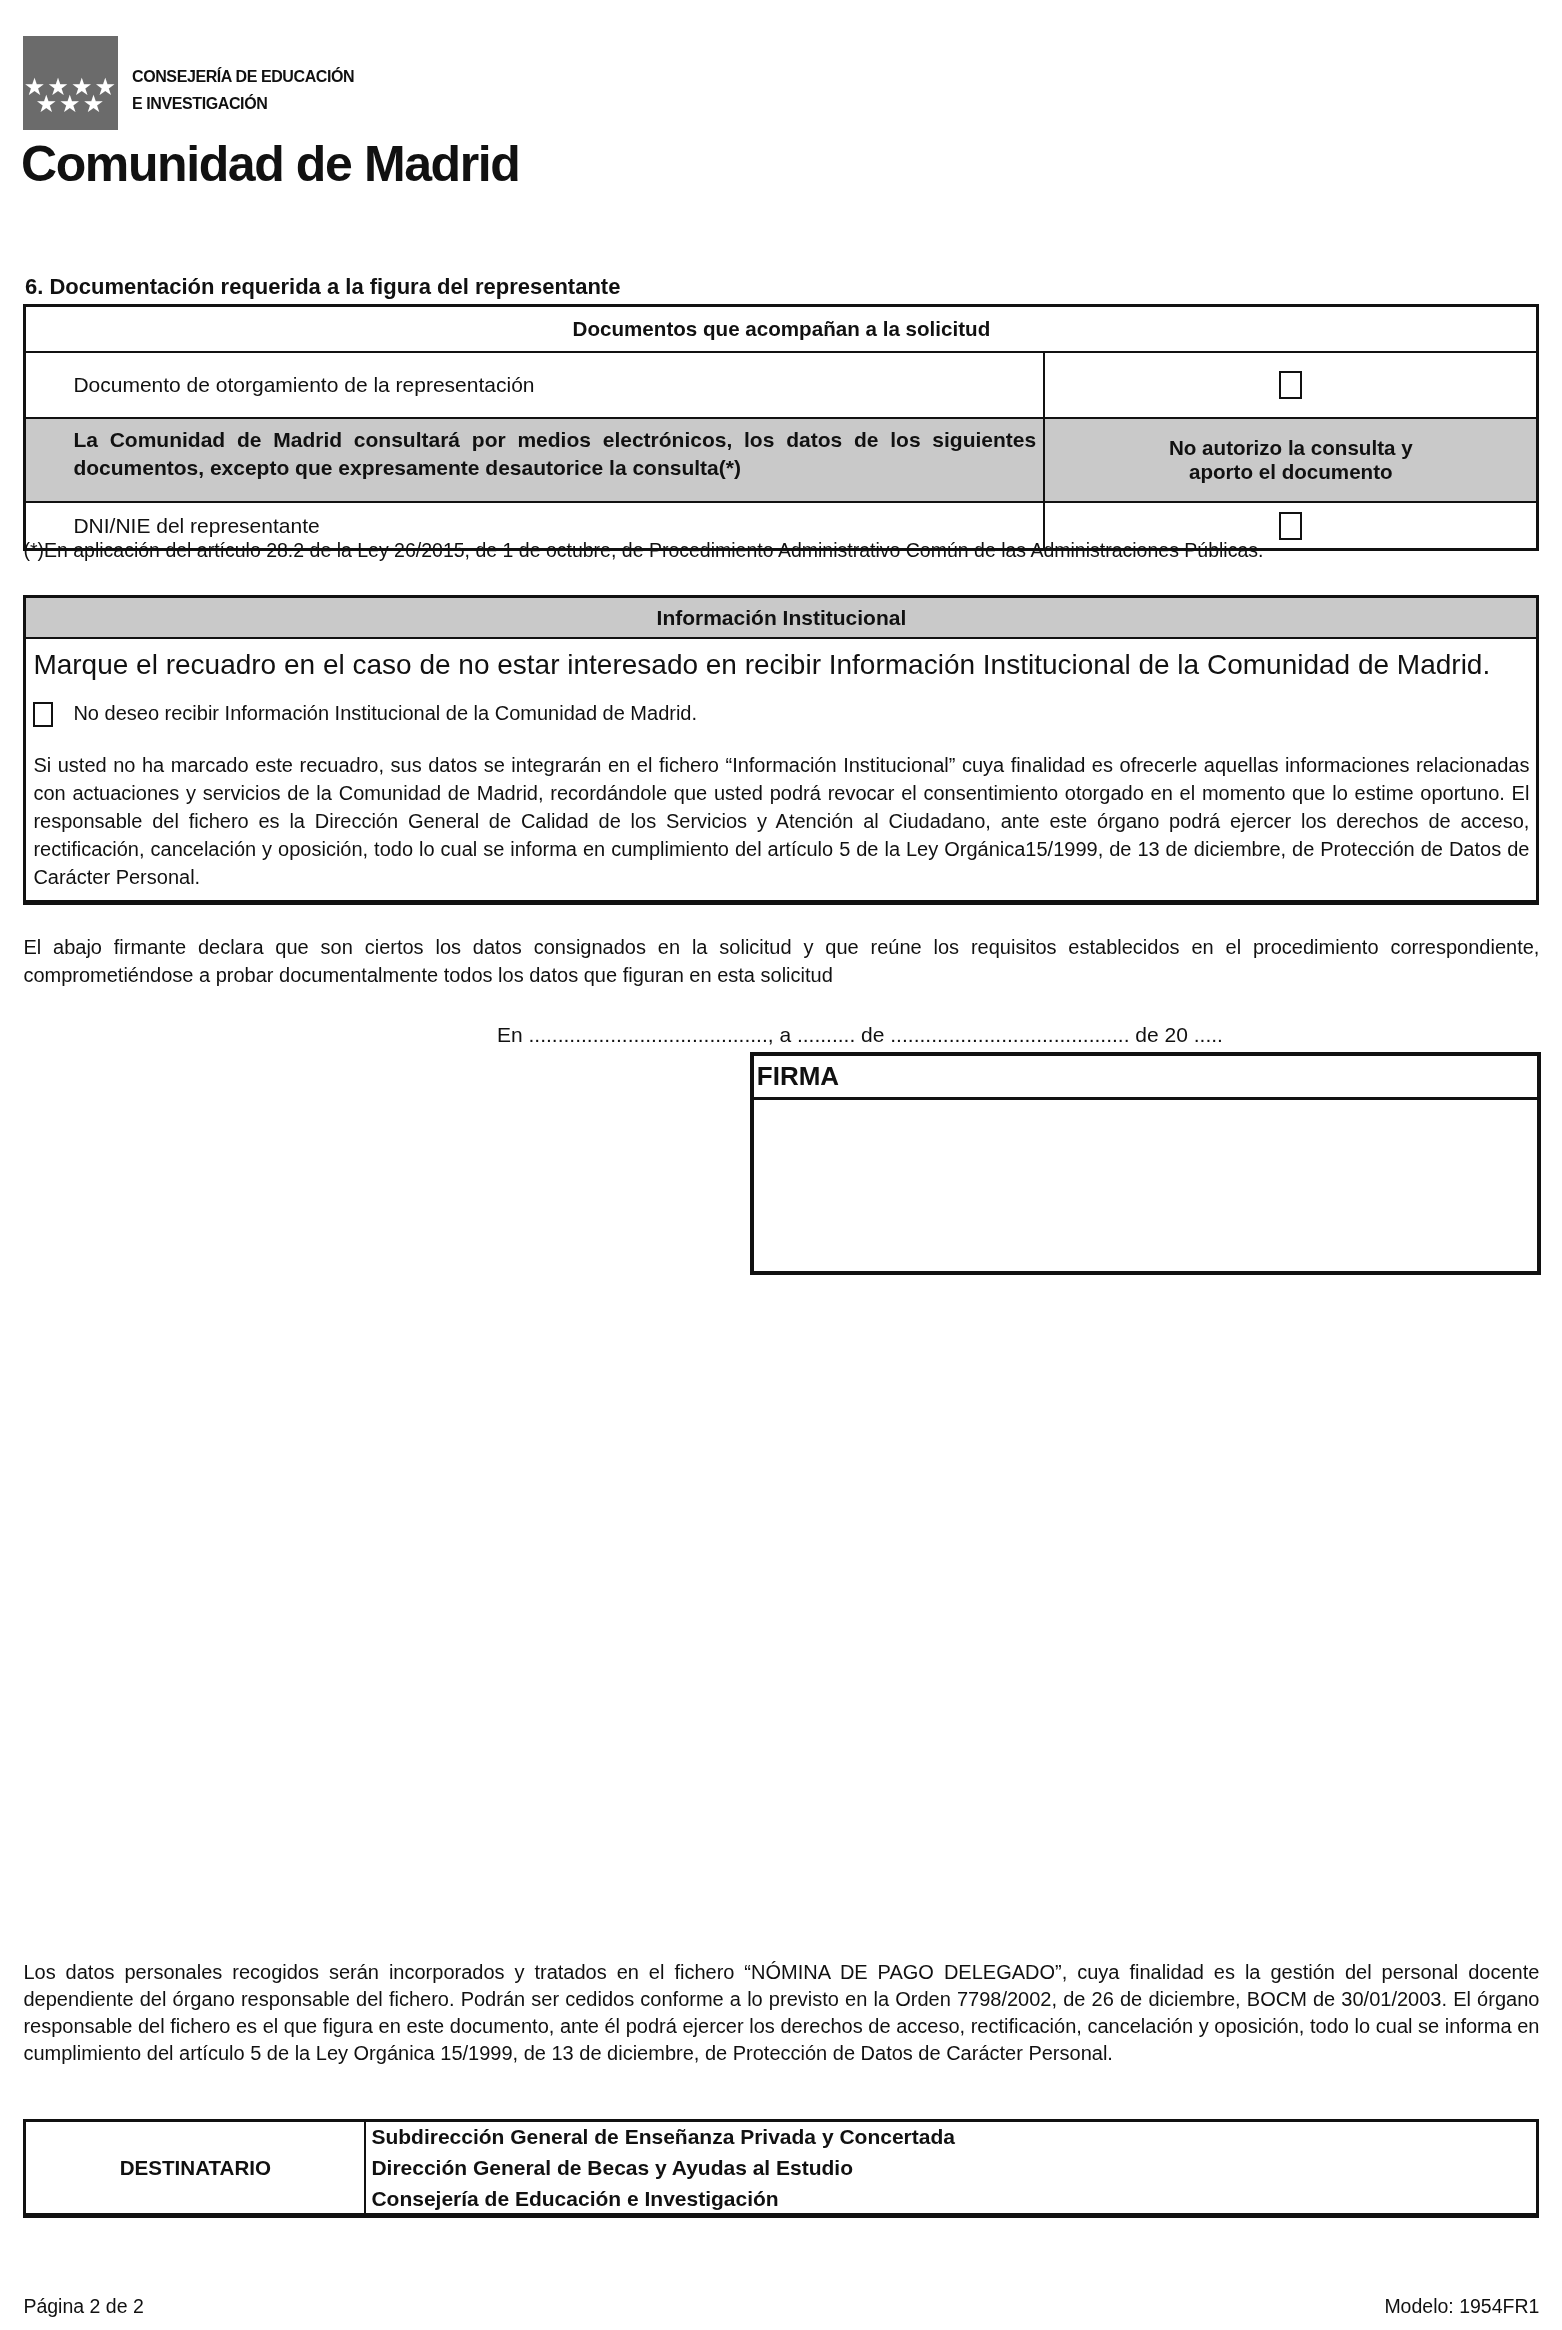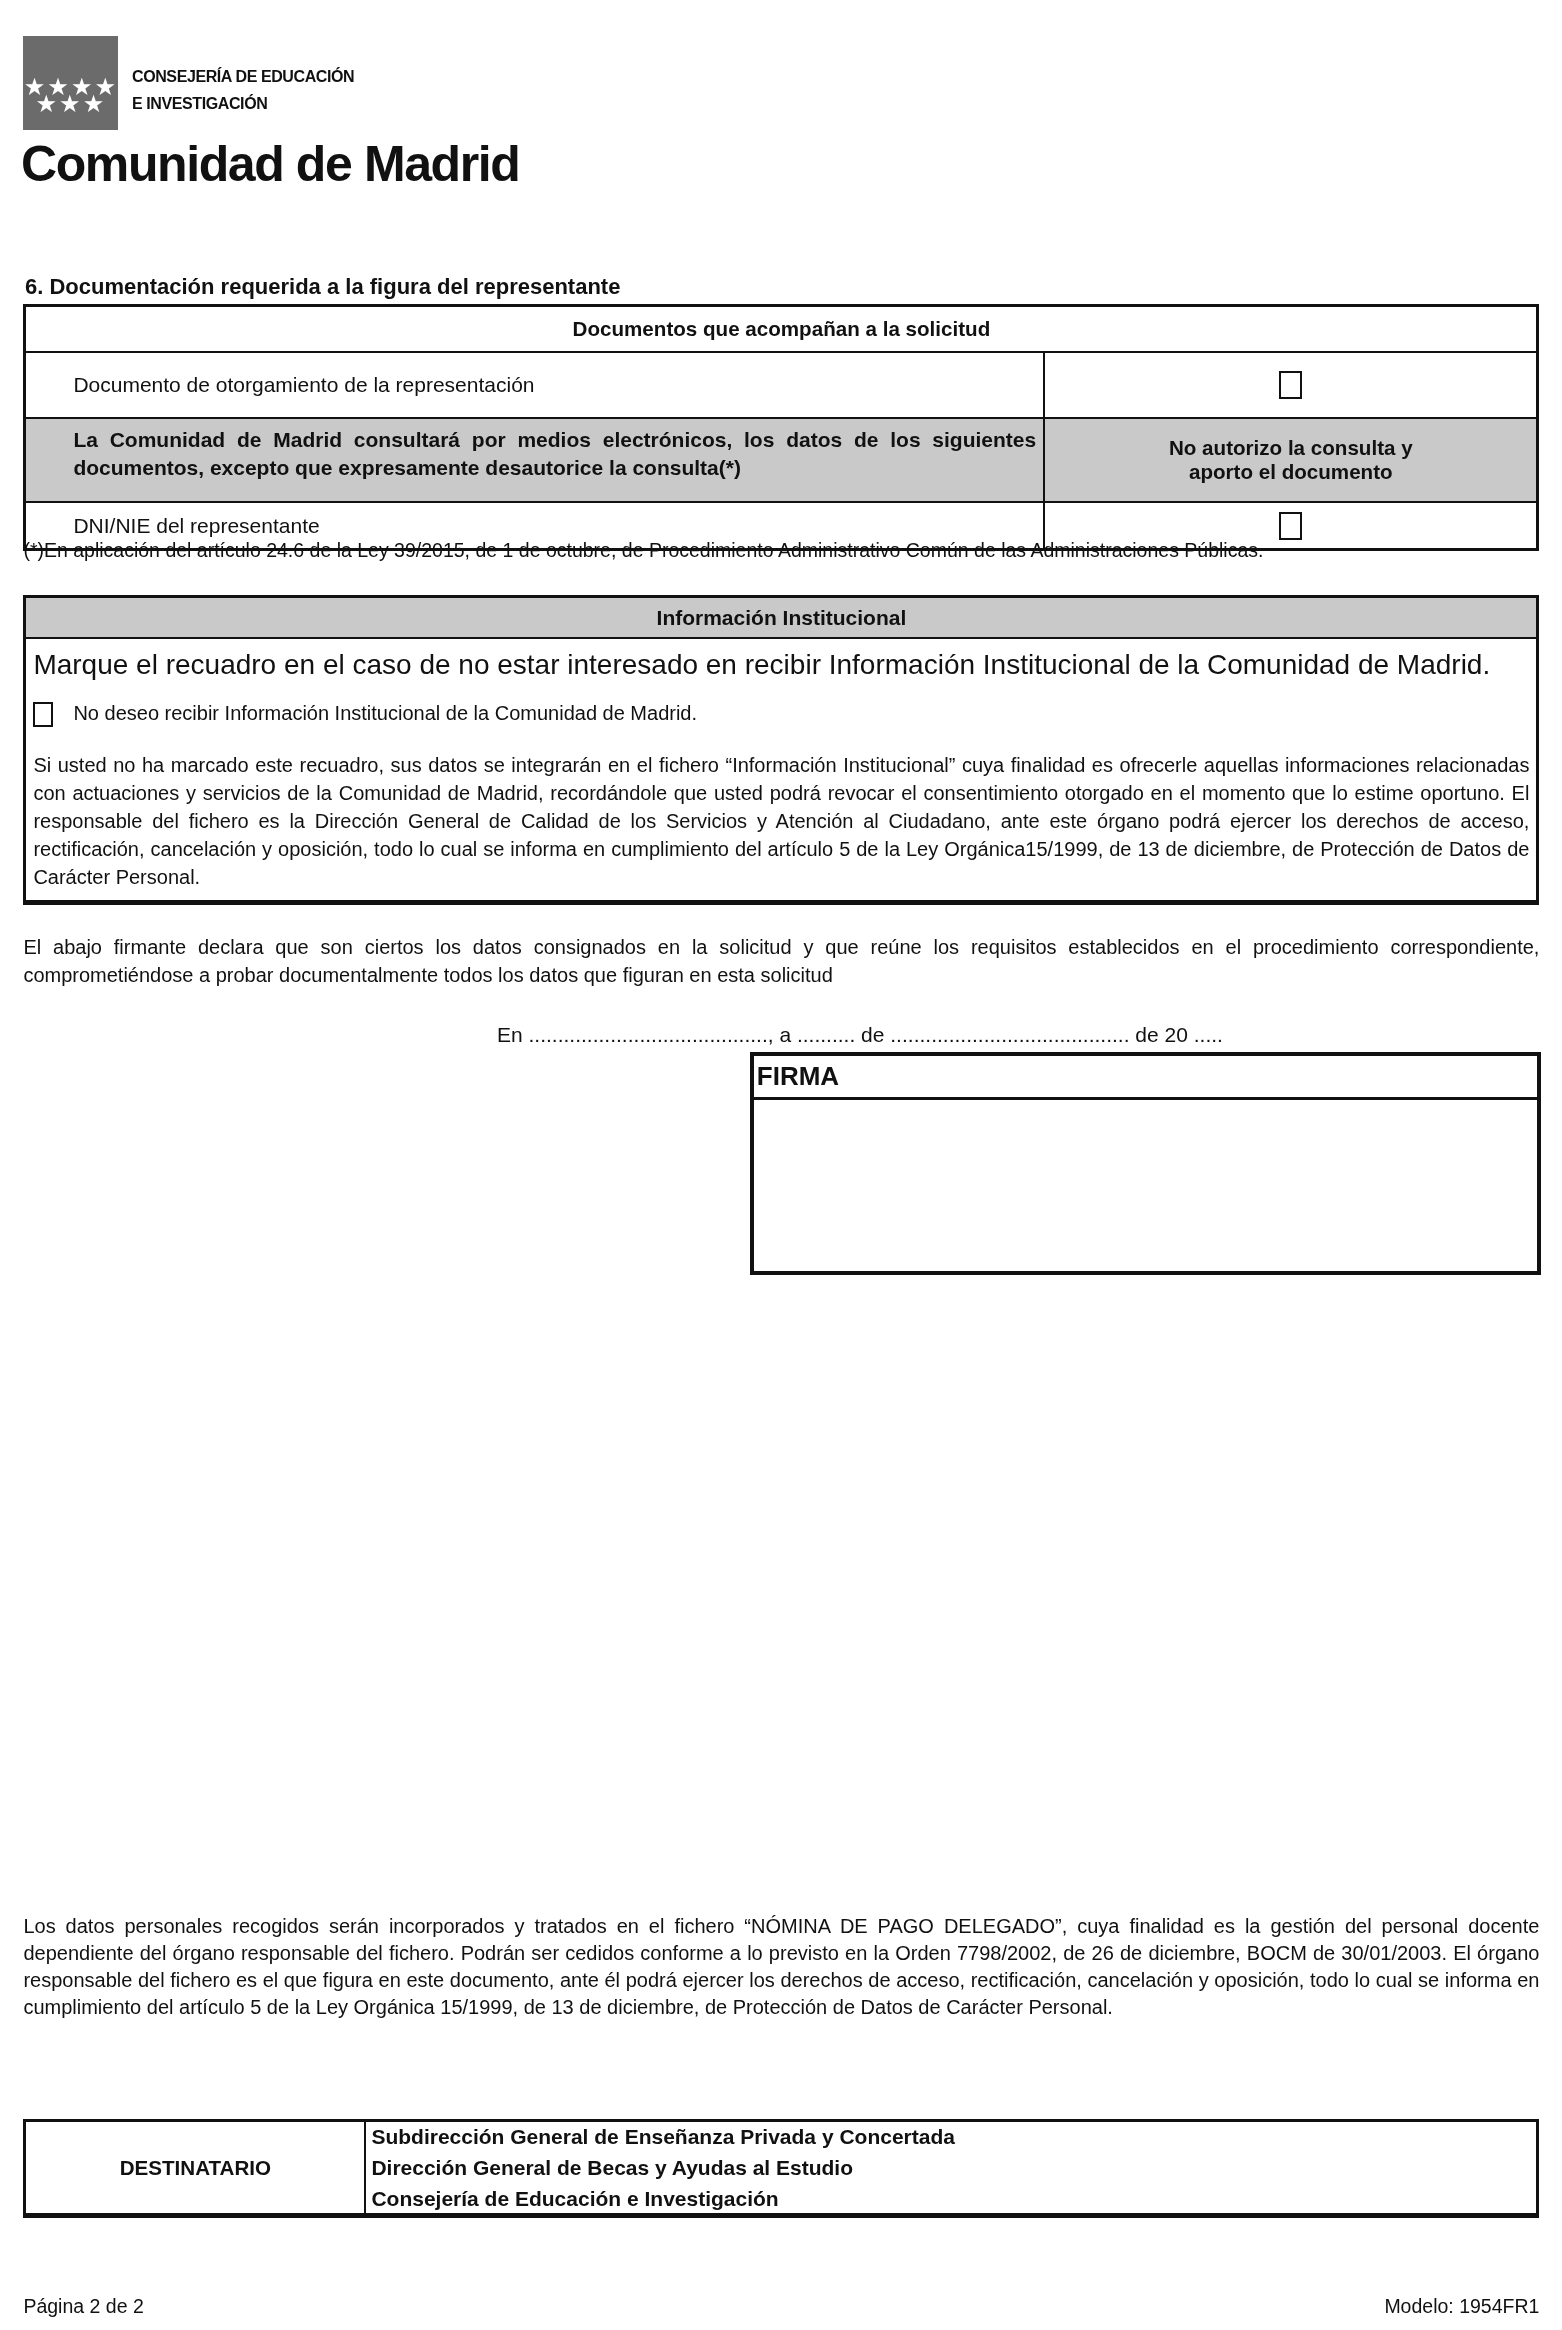--- a/index.html
+++ b/index.html
@@ -93,21 +93,21 @@
     border:4.3px solid #111;box-sizing:border-box;background:#fff;
   }
   .firma-label{
     height:41px;border-bottom:3.6px solid #111;
     display:flex;align-items:center;
     font-weight:bold;font-size:26px;padding-left:2.8px;
   }
   .firma-area{height:174px;}
   
   .privacy{
-    position:absolute;left:23.4px;top:1913px;width:1516px;
+    position:absolute;left:23.4px;top:1959px;width:1516px;
     font-size:20px;line-height:27px;text-align:justify;
   }
   .dest-table{
     position:absolute;left:23.4px;top:2119px;width:1516px;height:99px;
     border:3.6px solid #111;border-bottom-width:5.7px;box-sizing:border-box;
     display:flex;background:#fff;
   }
   .dest-left{
     width:340px;border-right:2.1px solid #111;box-sizing:border-box;
     display:flex;align-items:center;justify-content:center;
@@ -157,21 +157,21 @@
       </div>
     </div>
     <div class="t1-row r3">
       <div class="t1-left">DNI/NIE del representante</div>
       <div class="t1-right">
         <span class="checkbox"></span>
       </div>
     </div>
   </div>
 
-  <div class="footnote">(*)En aplicación del artículo 24.6 de la Ley 39/2015, de 1 de octubre, de Procedimiento Administrativo Común de las Administraciones Públicas.</div>
+  <div class="footnote">(*)En aplicación del artículo 28.2 de la Ley 26/2015, de 1 de octubre, de Procedimiento Administrativo Común de las Administraciones Públicas.</div>
 
   <div class="box2">
     <div class="box2-title">Información Institucional</div>
     <div class="box2-body">
       <p class="box2-instruction">Marque el recuadro en el caso de no estar interesado en recibir Información Institucional de la Comunidad de Madrid.</p>
       <div class="optout-line">
         <span class="checkbox"></span>
         <span>No deseo recibir Información Institucional de la Comunidad de Madrid.</span>
       </div>
       <p class="box2-paragraph">Si usted no ha marcado este recuadro, sus datos se integrarán en el fichero “Información Institucional” cuya finalidad es ofrecerle aquellas informaciones relacionadas con actuaciones y servicios de la Comunidad de Madrid, recordándole que usted podrá revocar el consentimiento otorgado en el momento que lo estime oportuno. El responsable del fichero es la Dirección General de Calidad de los Servicios y Atención al Ciudadano, ante este órgano podrá ejercer los derechos de acceso, rectificación, cancelación y oposición, todo lo cual se informa en cumplimiento del artículo 5 de la Ley Orgánica15/1999, de 13 de diciembre, de Protección de Datos de Carácter Personal.</p>

